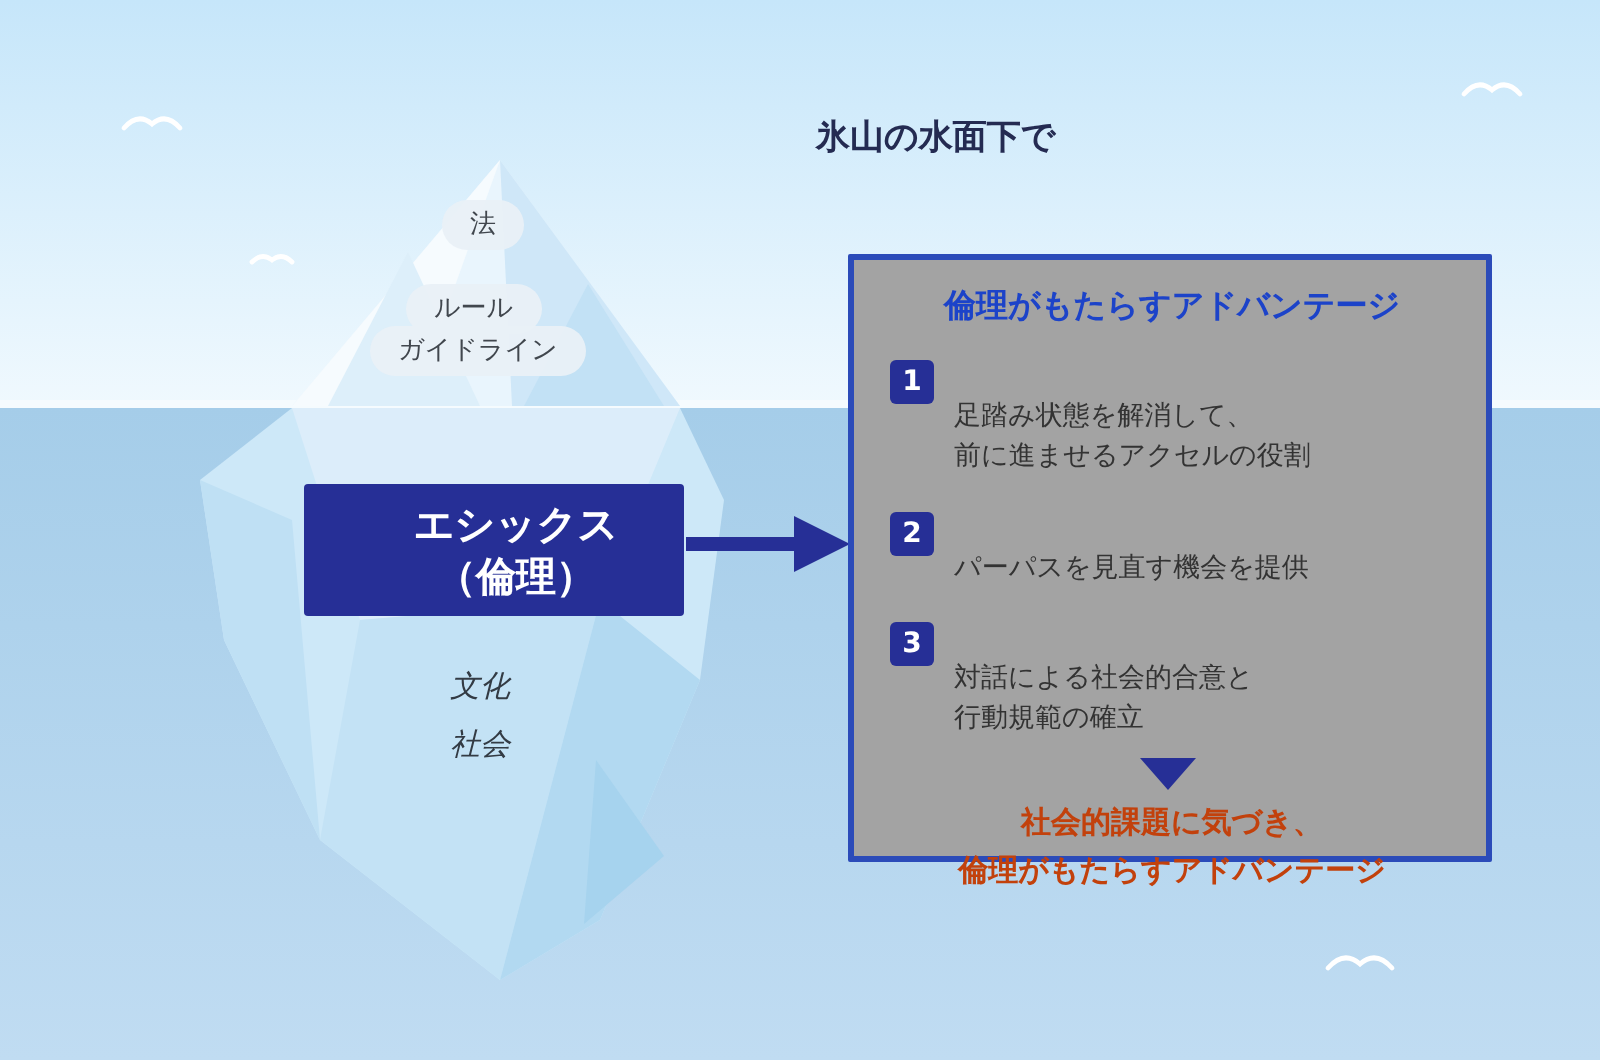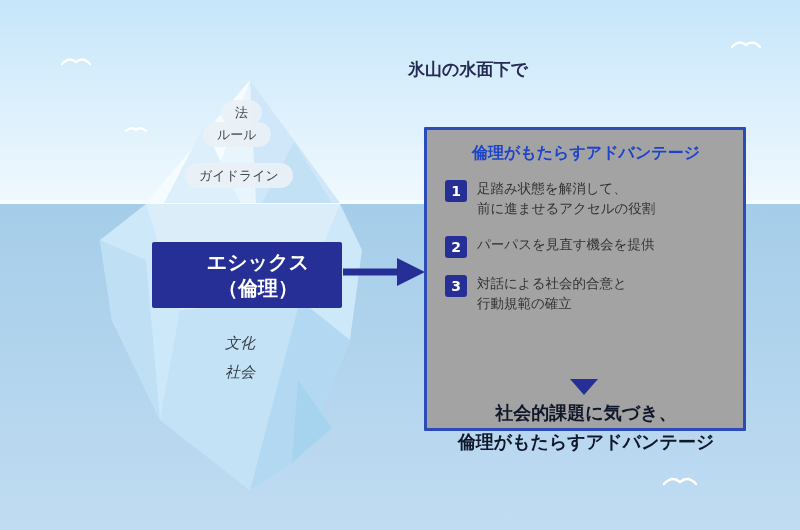--- a/index.html
+++ b/index.html
@@ -20,21 +20,21 @@
     position: absolute;
     background: rgba(233, 240, 247, 0.95);
     color: #41474e;
     border-radius: 14px;
     font-size: 13px;
     line-height: 1;
     padding: 6px 14px;
     white-space: nowrap;
   }
   .pill-law       { left: 221px; top: 100px; }
-  .pill-rule      { left: 203px; top: 122px; }
+  .pill-rule      { left: 203px; top: 142px; }
   .pill-guideline { left: 185px; top: 163px; }
 
   
   .core-box {
     position: absolute;
     left: 152px; top: 242px;
     width: 190px; height: 66px;
     background: #262f96;
     color: #ffffff;
     display: flex; flex-direction: column;
@@ -103,41 +103,42 @@
     color: #fff;
     font-weight: bold;
     font-size: 14px;
     display: flex; align-items: center; justify-content: center;
     border-radius: 3px;
   }
   .item-text {
     color: #333333;
     font-size: 13.5px;
     line-height: 1.5;
+    margin-top: 20px;
   }
 
   
   .arrow-down {
     position: absolute;
     left: 570px; top: 379px;
     width: 0; height: 0;
     border-left: 14px solid transparent;
     border-right: 14px solid transparent;
     border-top: 16px solid #262f96;
   }
 
   
   .conclusion {
     position: absolute;
     left: 398px; top: 399px;
     width: 376px;
     text-align: center;
-    color: #0f172a;
-    font-weight: bold;
-    font-size: 18px;
+    color: #c2410c;
+    font-weight: bold;
+    font-size: 15px;
     line-height: 1.6;
   }
 </style>
 </head>
 <body>
 
 <div class="stage">
 
   <svg class="bg-svg" width="800" height="530" viewBox="0 0 800 530">
     <defs>

